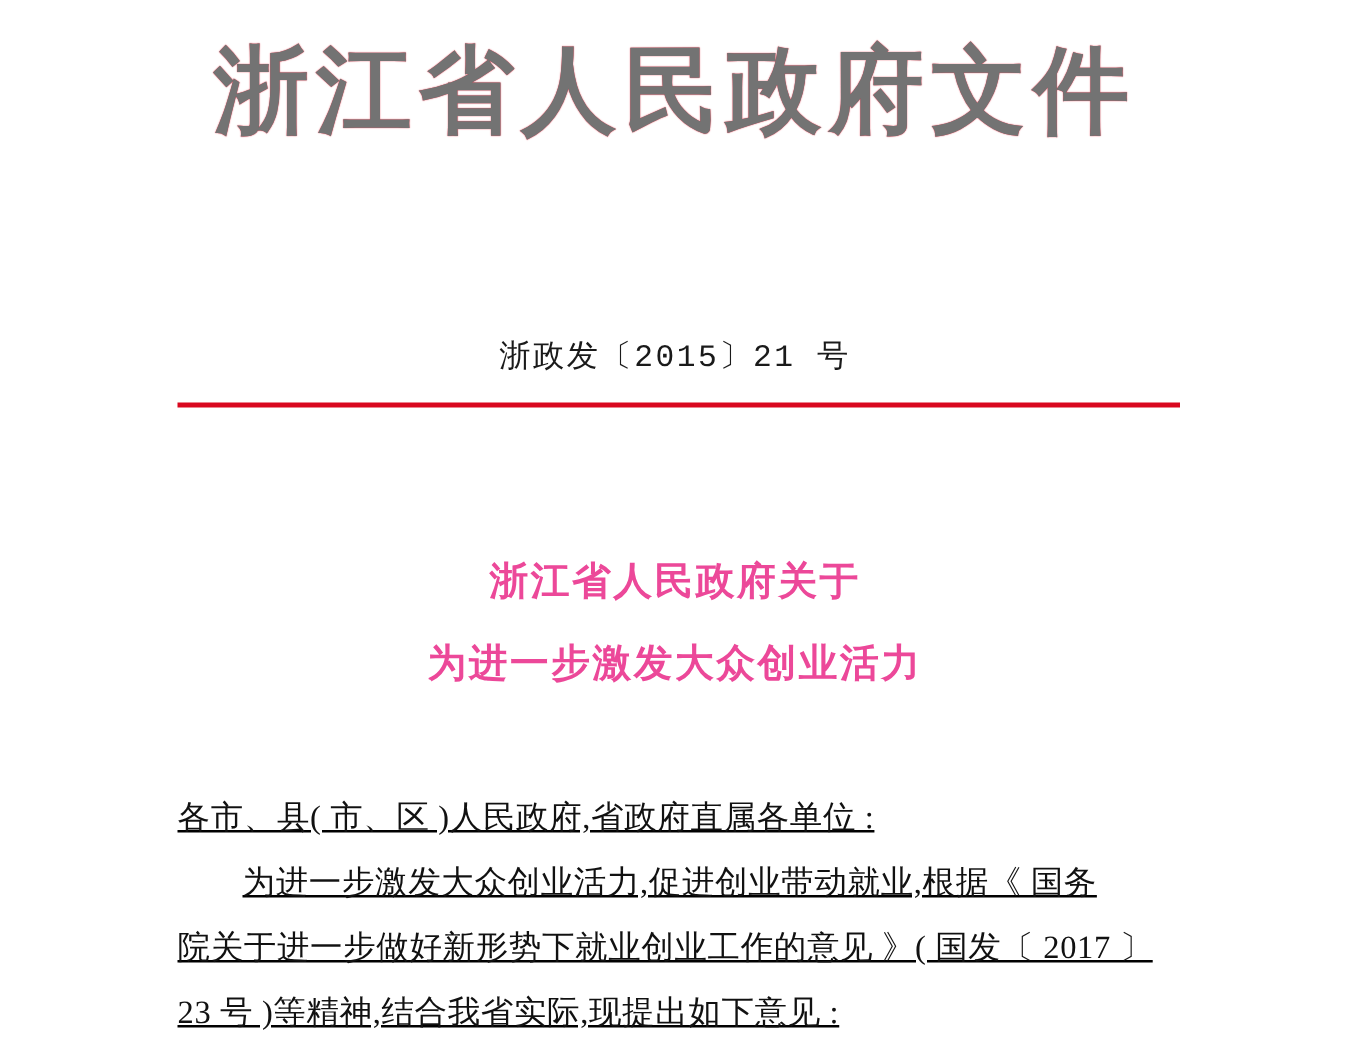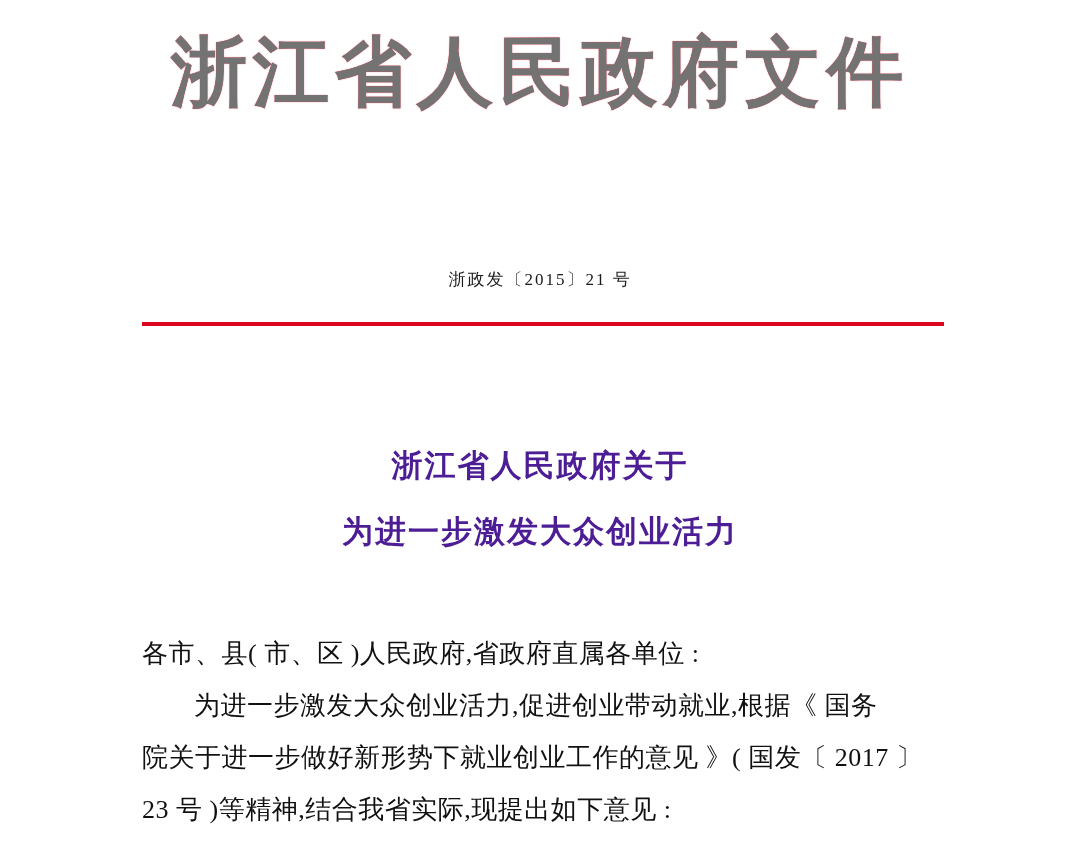--- a/index.html
+++ b/index.html
@@ -39,22 +39,22 @@
     white-space: nowrap;
   }
 
   
   .doc-number {
     position: absolute;
     top: 268px;
     left: 0;
     width: 1080px;
     text-align: center;
-    font-family: Liberation Serif, serif;
-    font-size: 17px;
+    font-family: Liberation Mono, monospace;
+    font-size: 25px;
     color: #1a1a1a;
     letter-spacing: 2px;
   }
 
   
   .red-rule {
     position: absolute;
     top: 322px;
     left: 142px;
     width: 802px;
@@ -68,31 +68,32 @@
     top: 432px;
     left: 0;
     width: 1080px;
     text-align: center;
   }
   .title-line {
     font-family: "DejaVu Serif", serif;
     font-weight: bold;
     font-size: 31px;
     line-height: 66px;
-    color: #4c1d95;
+    color: #ec4899;
     letter-spacing: 2px;
     white-space: nowrap;
   }
 
   
   .body-block {
     position: absolute;
     top: 628px;
     left: 142px;
     width: 804px;
+    text-decoration: underline;
   }
   .body-line {
     font-family: "Liberation Serif", serif;
     font-size: 26px;
     line-height: 52px;
     color: #111111;
     letter-spacing: 0.5px;
     white-space: nowrap;
   }
   .body-line.indent {

